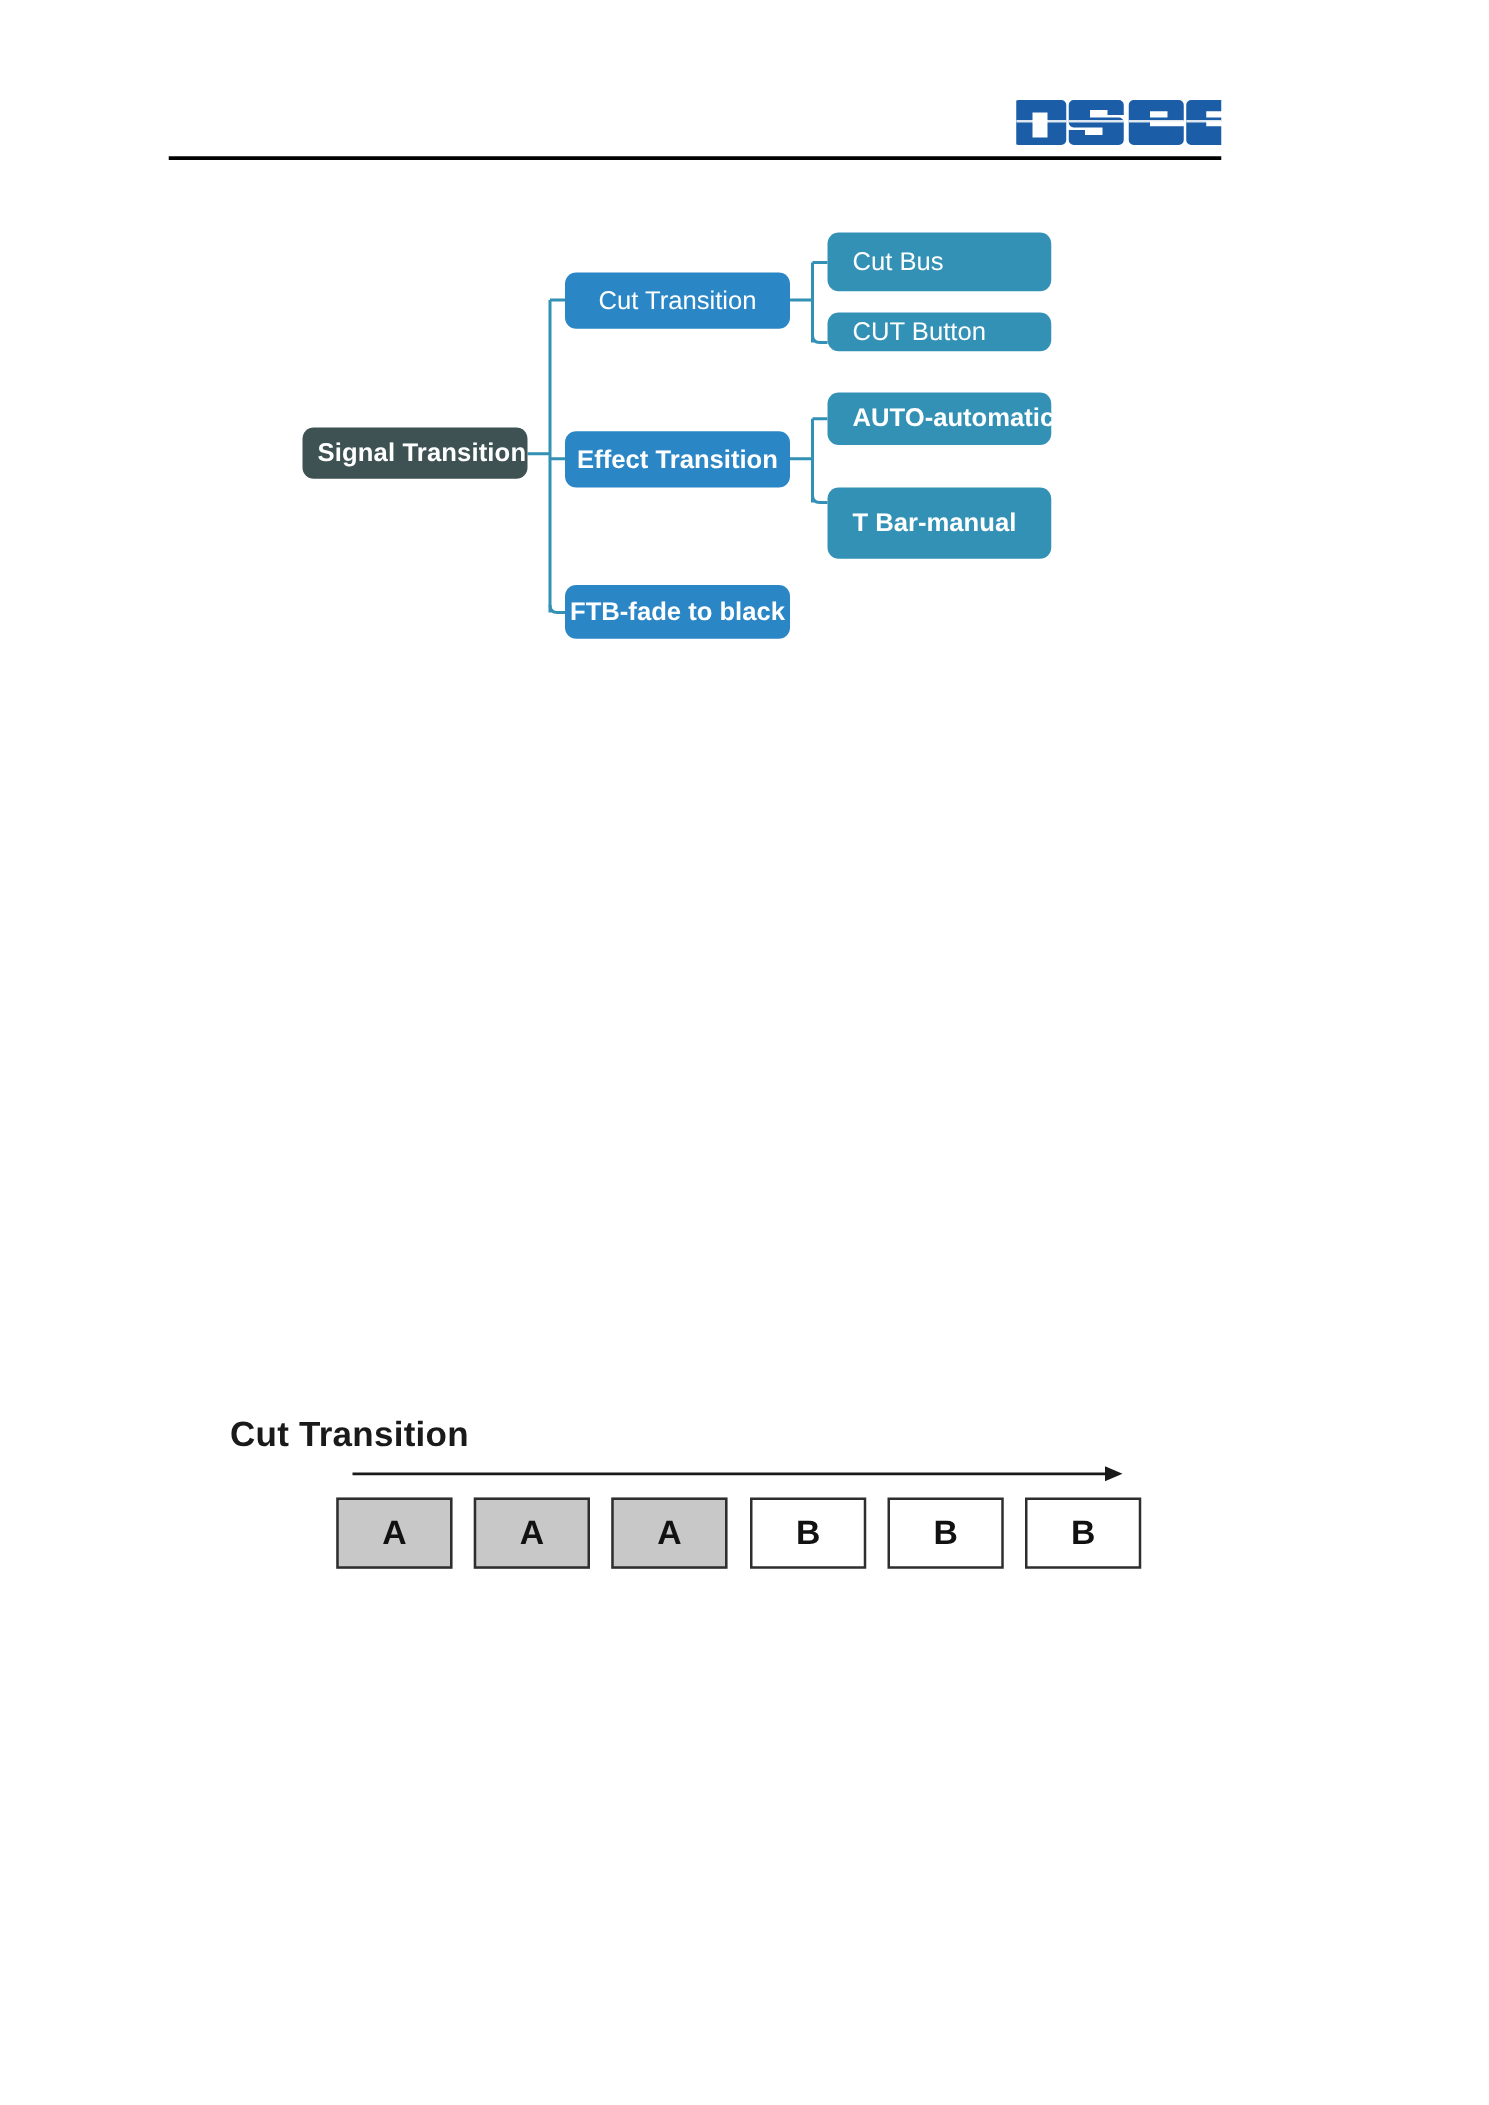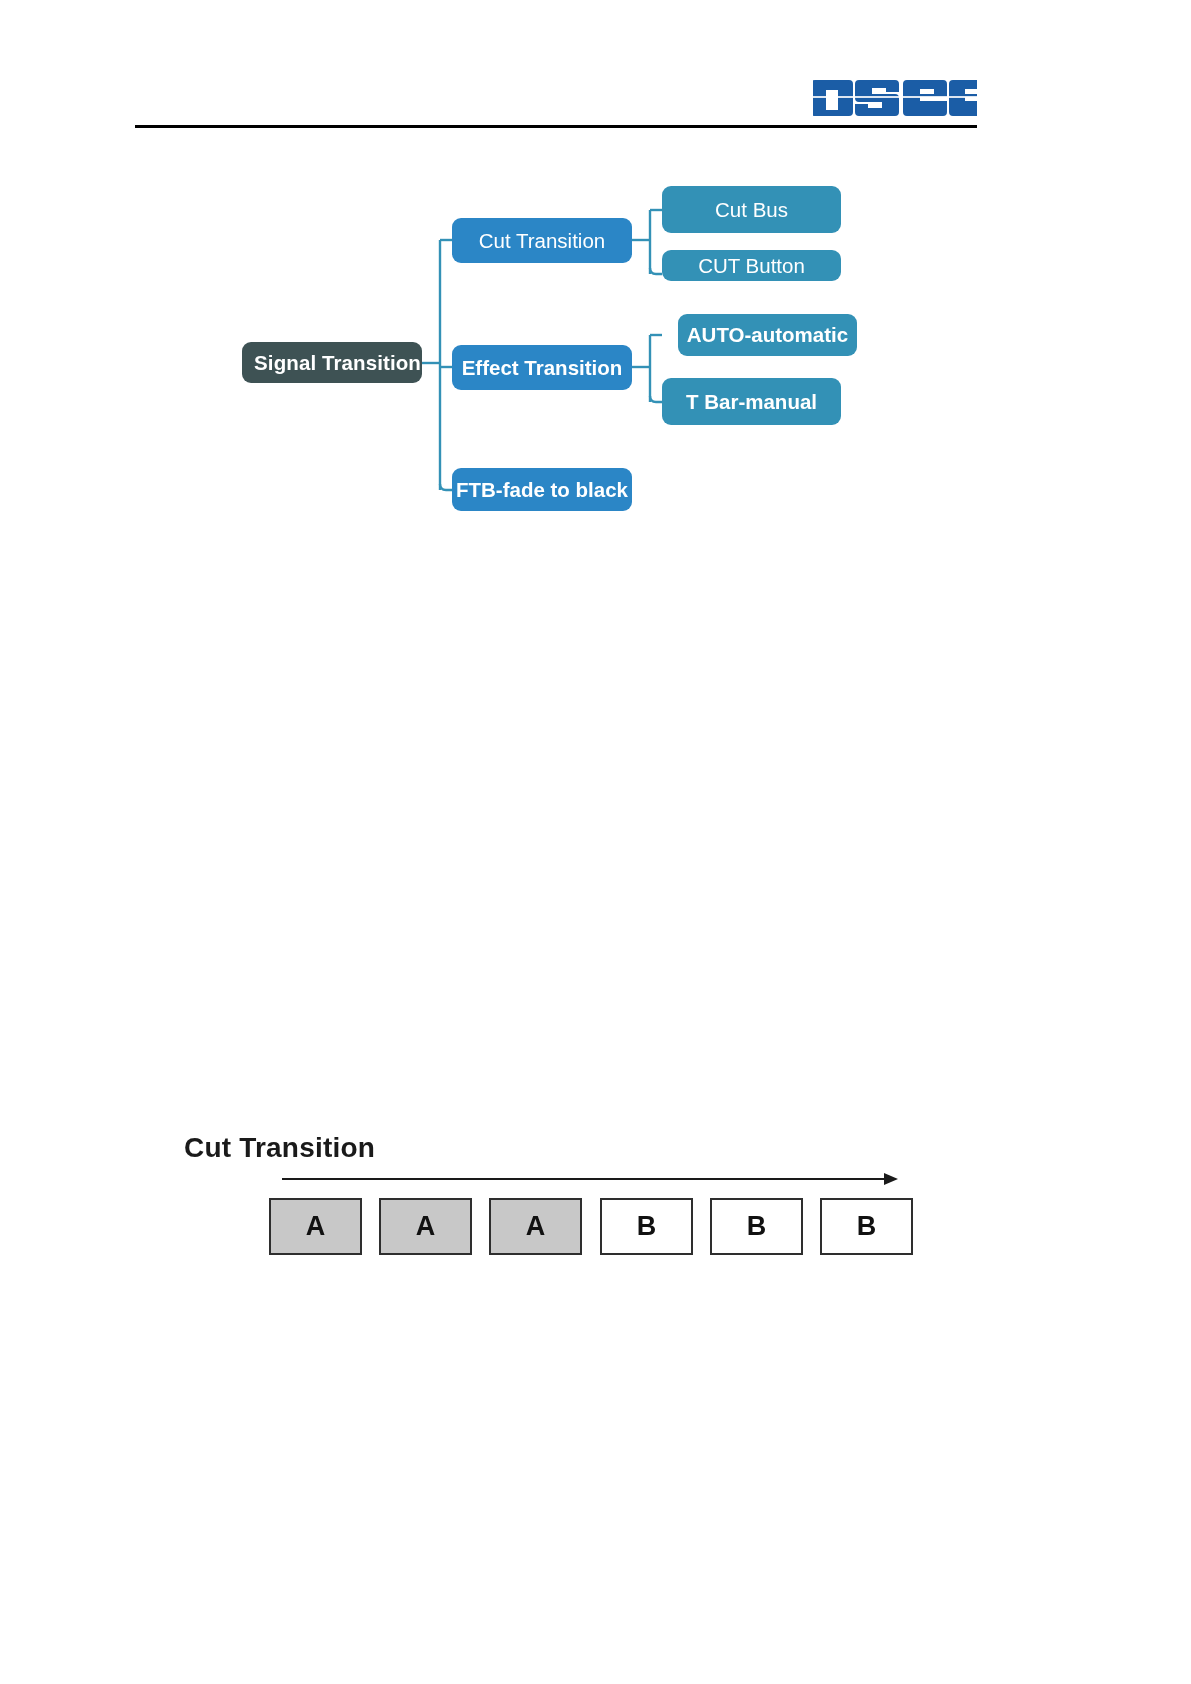--- a/index.html
+++ b/index.html
@@ -72,33 +72,34 @@
   }
   .node-branch {
     background: #2B86C6;
     font-size: 20.5px;
     justify-content: center;
   }
   .node-branch.bold { font-weight: bold; }
   .node-leaf {
     background: #3391B6;
     font-size: 20.5px;
-    justify-content: center;
+    justify-content: flex-start;
+    padding-left: 20px;
   }
   .node-leaf.bold { font-weight: bold; }
 
   
   #node-signal-transition { left: 242px; top: 172px; width: 180px; height: 41px; }
   #node-cut-transition    { left: 452px; top: 48px;  width: 180px; height: 45px; }
   #node-effect-transition { left: 452px; top: 175px; width: 180px; height: 45px; justify-content: center; }
   #node-ftb               { left: 452px; top: 298px; width: 180px; height: 43px; }
   #node-cut-bus           { left: 662px; top: 16px;  width: 179px; height: 47px; }
   #node-cut-button        { left: 662px; top: 80px;  width: 179px; height: 31px; }
-  #node-auto-automatic    { left: 662px; top: 144px; width: 179px; height: 42px; margin-left: 16px; }
-  #node-t-bar-manual      { left: 662px; top: 208px; width: 179px; height: 47px; }
+  #node-auto-automatic    { left: 662px; top: 144px; width: 179px; height: 42px; }
+  #node-t-bar-manual      { left: 662px; top: 220px; width: 179px; height: 57px; }
 
   
   .figure-cut-transition {
     position: absolute;
     left: 0;
     top: 1118px;
     width: 1191px;
     height: 180px;
   }
   .figure-title {

